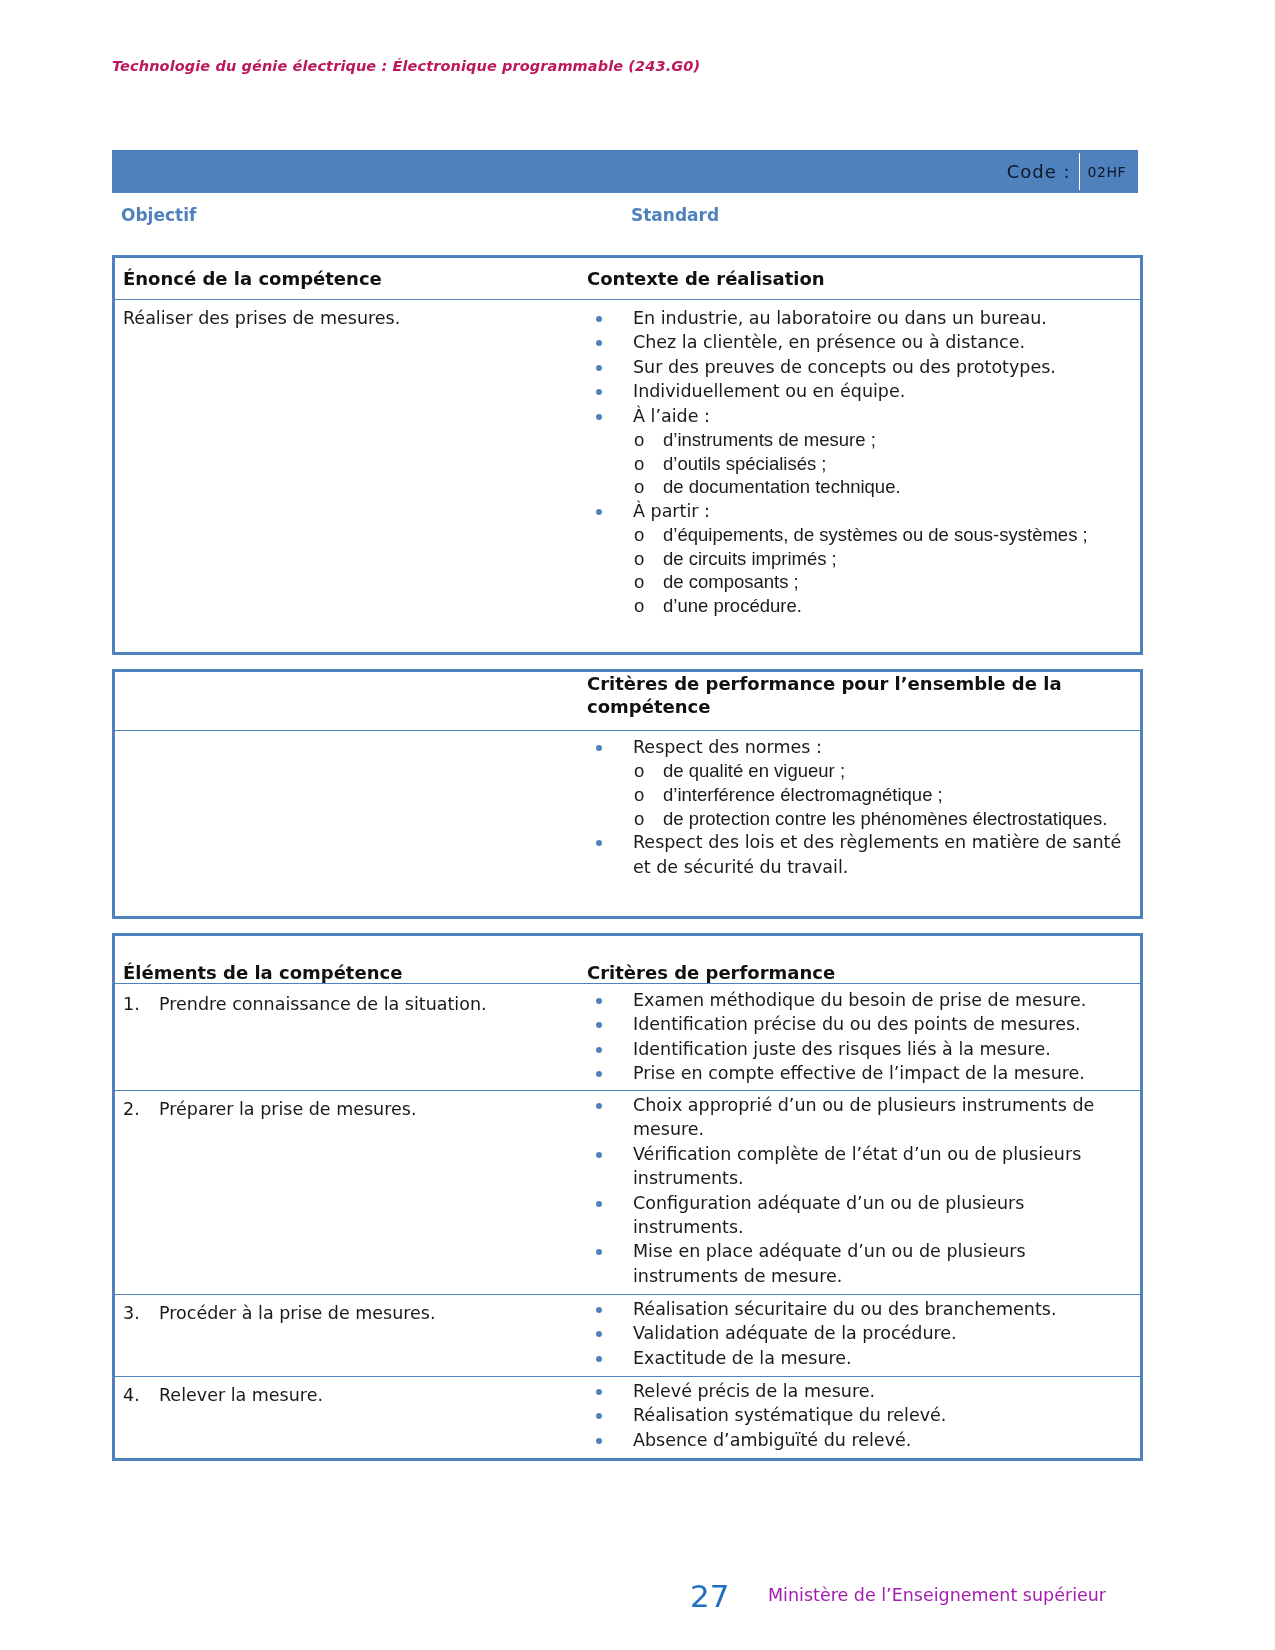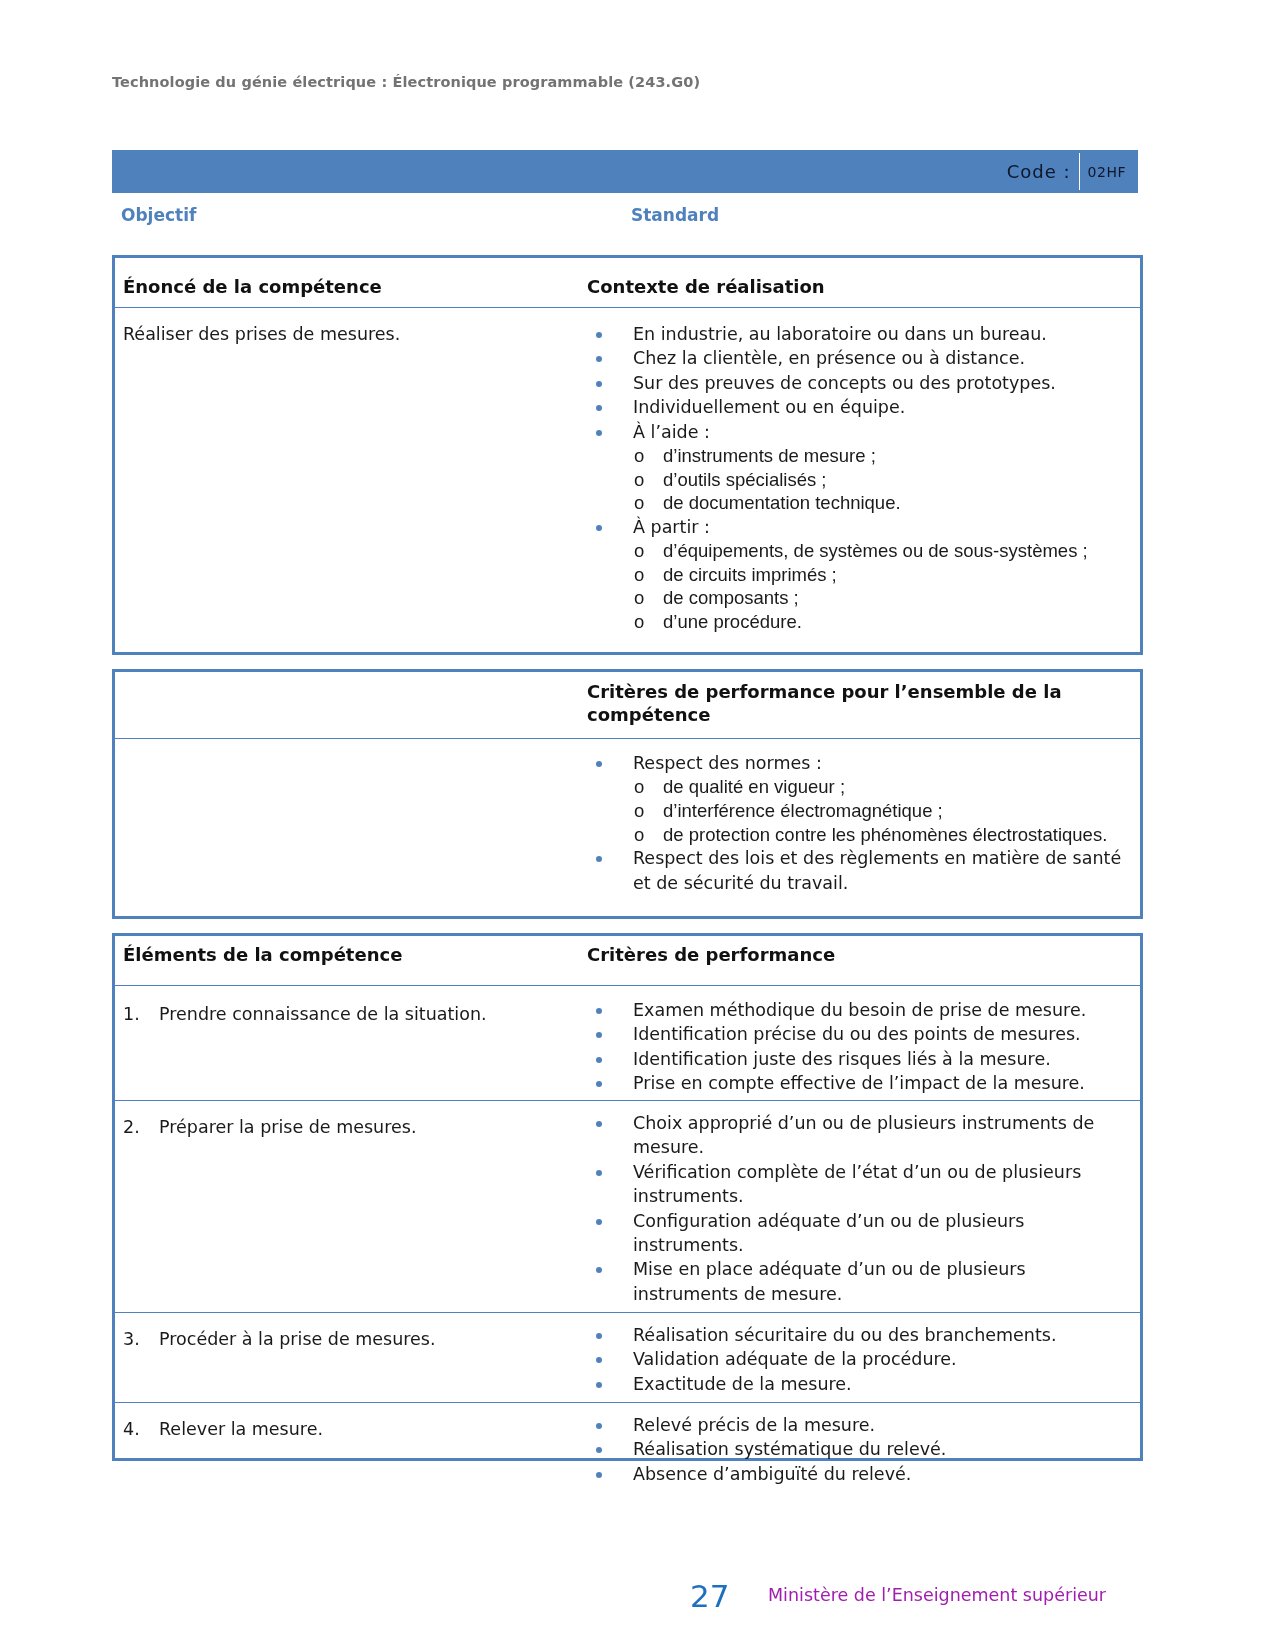--- a/index.html
+++ b/index.html
@@ -1,44 +1,44 @@
 <!DOCTYPE html>
 <html><head>
   <meta charset="utf-8">
   <style>
     html, body { margin: 0; padding: 0; background: #ffffff; }
     body {
       width: 1275px; height: 1650px; position: relative; overflow: hidden;
       font-family: "DejaVu Sans", sans-serif; color: #1a1a1a;
     }
     .running-header {
-      position: absolute; left: 112px; top: 74px;
+      position: absolute; left: 112px; top: 58px;
       font-family: "DejaVu Sans", sans-serif; font-weight: bold;
-      font-size: 14.5px; color: #737373; letter-spacing: 0.1px;
+      font-size: 14.5px; color: #be185d; letter-spacing: 0.1px; font-style: italic;
     }
     .code-bar {
       position: absolute; left: 112px; top: 150px; width: 1026px; height: 43px;
       background: #4f81bd; display: flex; justify-content: flex-end; align-items: center;
     }
     .code-label { color: #0f172a; font-size: 18px; padding-right: 8px; letter-spacing: 1px; }
     .code-sep { width: 1px; height: 37px; background: #ffffff; }
     .code-value { color: #0f172a; font-size: 14px; padding: 0 12px 0 8px; letter-spacing: 0.5px; }
 
     .section-title {
       position: absolute; top: 205px; font-weight: bold; font-size: 17px;
       color: #4f81bd; font-family: "DejaVu Sans", sans-serif;
     }
     .title-objectif { left: 121px; }
     .title-standard { left: 631px; }
 
     .tbl {
       position: absolute; left: 112px; width: 1031px;
       border: 3px solid #4f81bd; box-sizing: border-box; background: #fff;
     }
-    .row { display: flex; border-bottom: 1px solid #4f81bd; box-sizing: border-box; margin-top: 8px; }
+    .row { display: flex; border-bottom: 1px solid #4f81bd; box-sizing: border-box; }
     .row:last-child { border-bottom: none; }
     .cell-left { width: 472px; padding: 0 0 0 8px; box-sizing: border-box; }
     .cell-right { flex: 1; box-sizing: border-box; padding-right: 8px; }
     .hdr { font-weight: bold; font-size: 18px; color: #111; }
     .txt { font-size: 17.5px; color: #1a1a1a; line-height: 24.4px; }
 
     .bl { list-style: none; margin: 0; padding: 0; }
     .bl > li { position: relative; padding-left: 46px; font-size: 17.5px; line-height: 24.4px; }
     .bl > li > .dot {
       position: absolute; left: 9px; top: 10px; width: 6px; height: 6px; border-radius: 50%;
@@ -116,21 +116,21 @@
               <li><span class="o">o</span><span>d’interférence électromagnétique ;</span></li>
               <li><span class="o">o</span><span>de protection contre les phénomènes électrostatiques.</span></li>
             </ul></li>
           <li><span class="dot"></span><span>Respect des lois et des règlements en matière de santé et de sécurité du travail.</span></li>
         </ul>
     </div>
   </div>
 </div>
 
 <div class="tbl" id="t3" style="top:933px; height:528px;">
-  <div class="row" style="height:42px; align-items:flex-start;">
+  <div class="row" style="height:48px; align-items:flex-end;">
     <div class="cell-left hdr">Éléments de la compétence</div>
     <div class="cell-right hdr">Critères de performance</div>
   </div>
   <div id="t3-rows">
       <div class="row" style="height: 107px; padding-top: 4px;">
         <div class="cell-left txt" style="padding-top: 4px;"><span class="elem-num">1.</span><span>Prendre connaissance de la situation.</span></div>
         <div class="cell-right">
           <ul class="bl">
             <li><span class="dot"></span><span>Examen méthodique du besoin de prise de mesure.</span></li>
             <li><span class="dot"></span><span>Identification précise du ou des points de mesures.</span></li>

